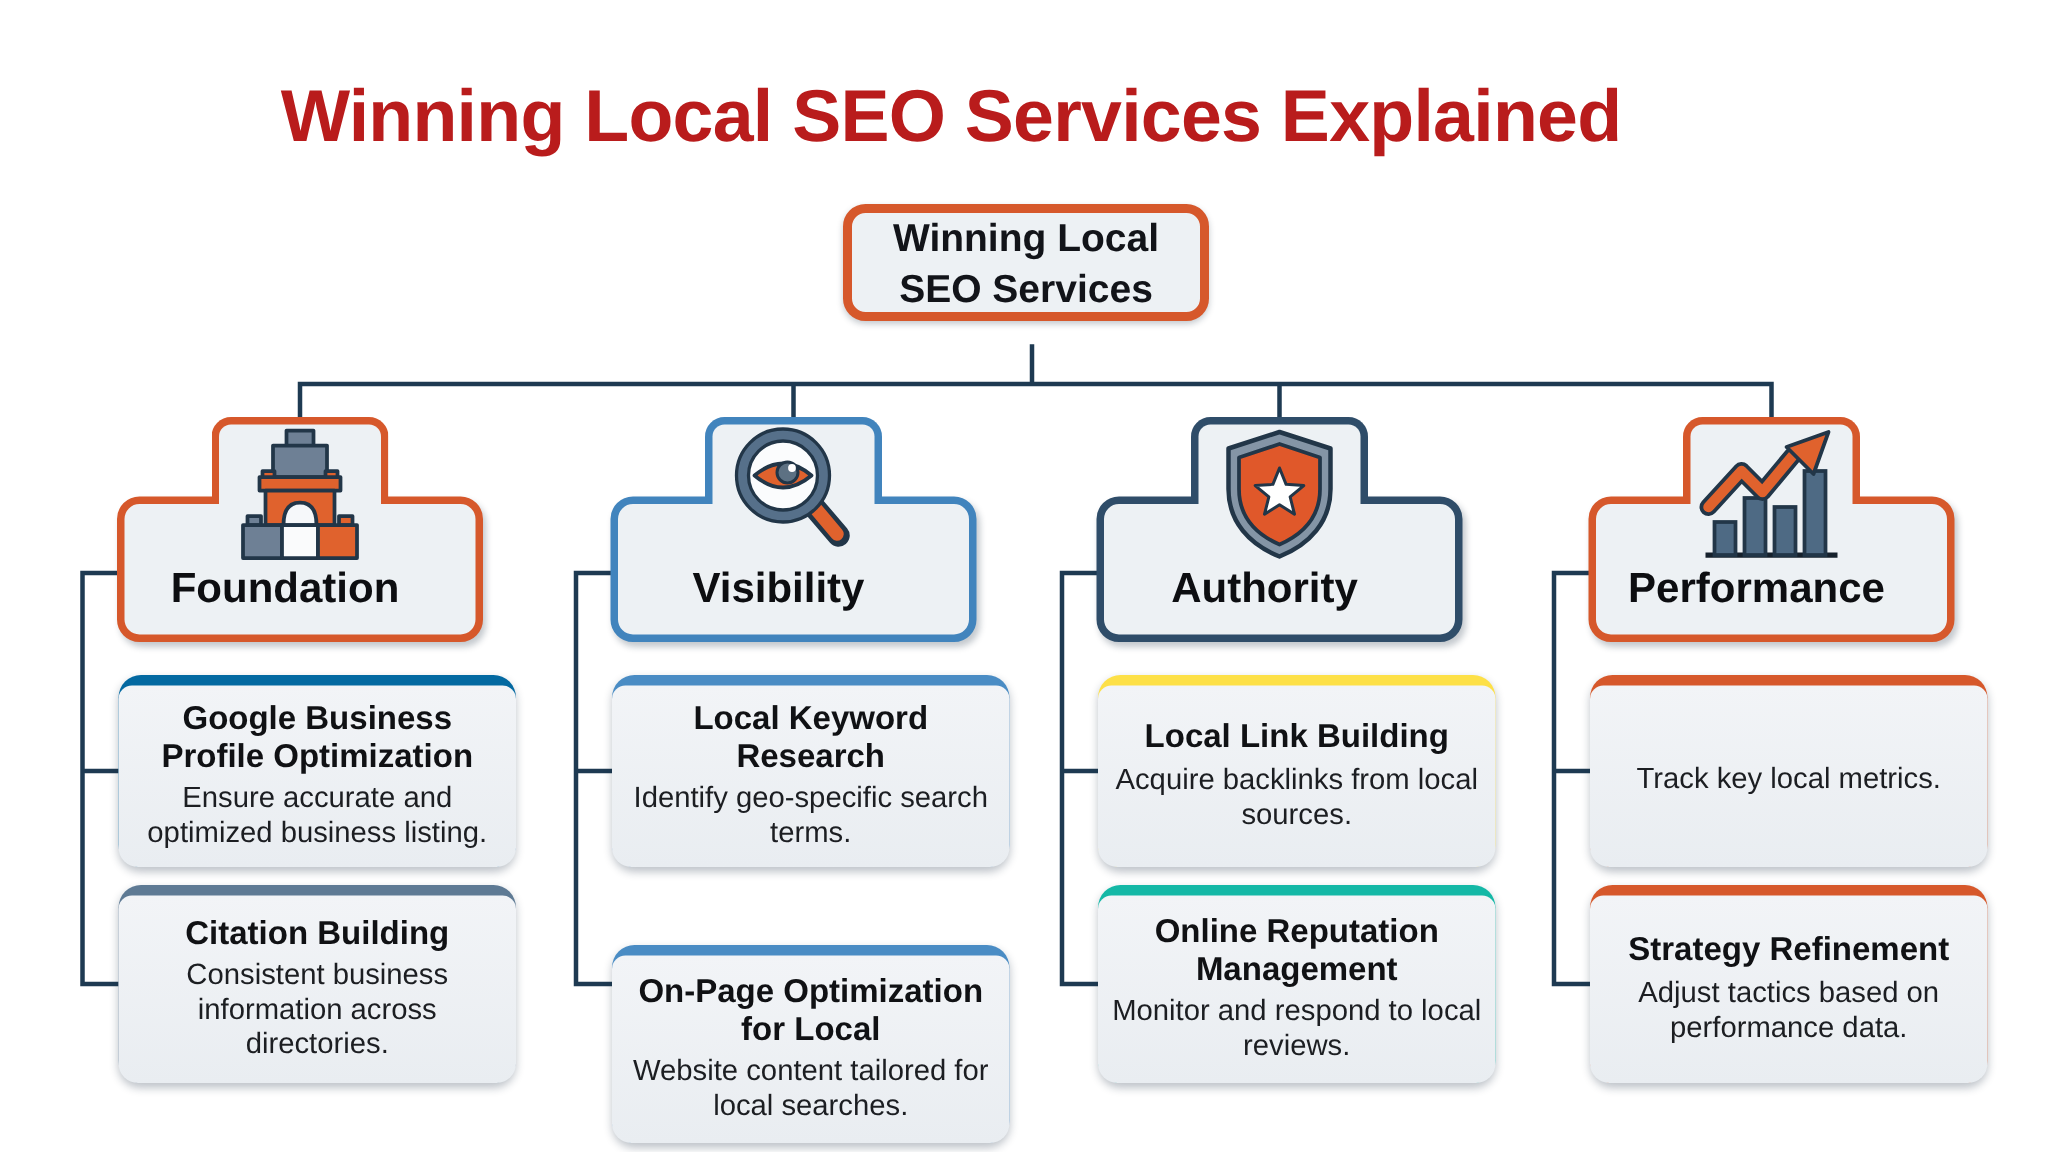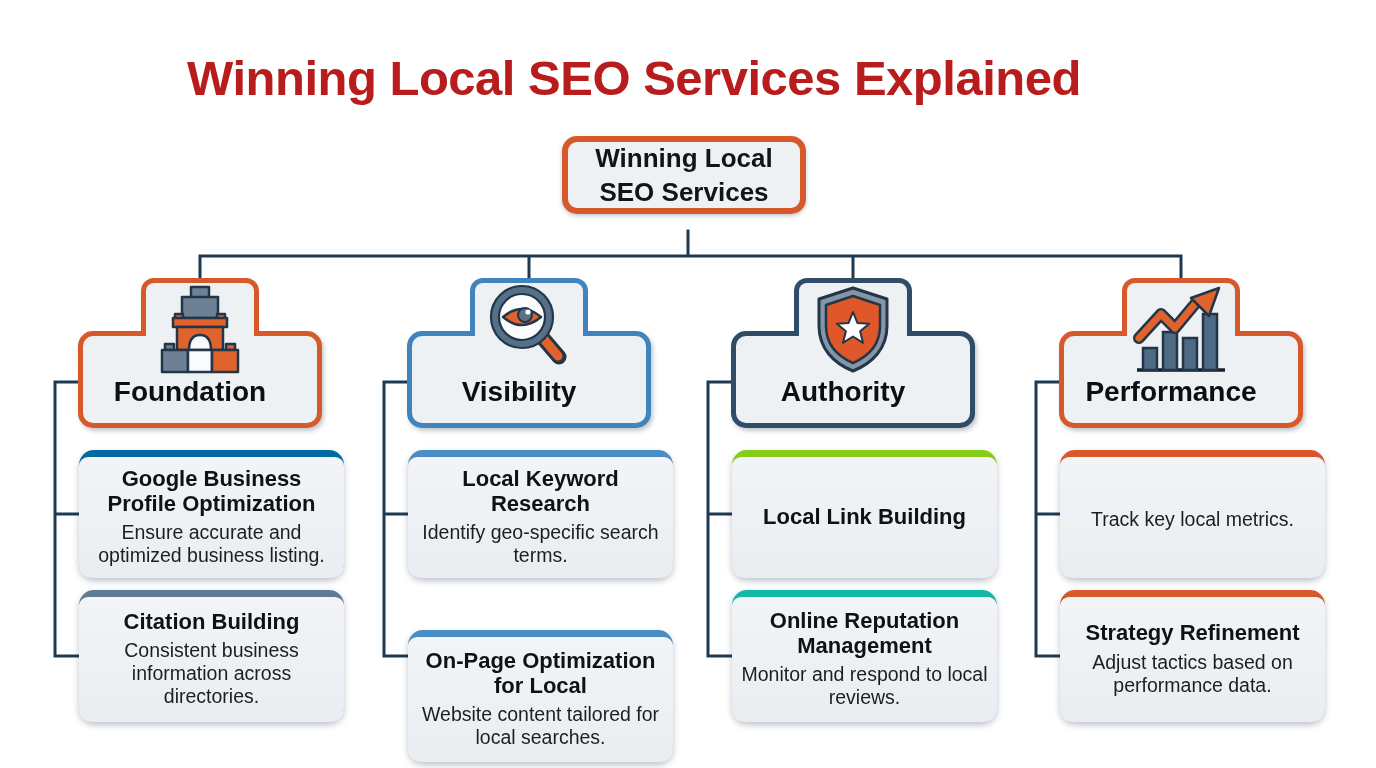--- a/index.html
+++ b/index.html
@@ -140,23 +140,24 @@
     <div class="branch-tab" style="left: 794px; border-color: rgb(47, 77, 105);"></div>
     <svg class="branch-icon" style="left:803px" viewBox="0 0 100 92">
       <g stroke-linejoin="round">
         <path d="M50 4 L84 15 V42 C84 64 70 79 50 87 C30 79 16 64 16 42 V15 Z" fill="#8495A6" stroke="#223648" stroke-width="3"></path>
         <path d="M50 12 L77 21 V42 C77 60 66 72 50 79 C34 72 23 60 23 42 V21 Z" fill="#E0582A" stroke="#223648" stroke-width="2.5"></path>
         <polygon points="50,28 54.4,38.9 66.2,39.7 57.1,47.3 60,58.8 50,52.5 40,58.8 42.9,47.3 33.8,39.7 45.6,38.9" fill="#FFFFFF" stroke="#223648" stroke-width="2"></polygon>
       </g>
     </svg>
     <div class="branch-label" style="left:731px">Authority</div>
 
-    <div class="card" style="left: 732px; top: 450px; min-height: 128px; background-color: #84cc16;">
+    <div class="card" style="left: 732px; top: 450px; min-height: 128px; background-color: #fde047;">
       <div class="card-inner">
         <div class="card-title">Local Link Building</div>
+        <div class="card-desc">Acquire backlinks from local sources.</div>
       </div>
     </div>
     <div class="card" style="left: 732px; top: 590px; min-height: 132px; background-color: #14b8a6;">
       <div class="card-inner">
         <div class="card-title">Online Reputation Management</div>
         <div class="card-desc">Monitor and respond to local reviews.</div>
       </div>
     </div>
   </div>
 

